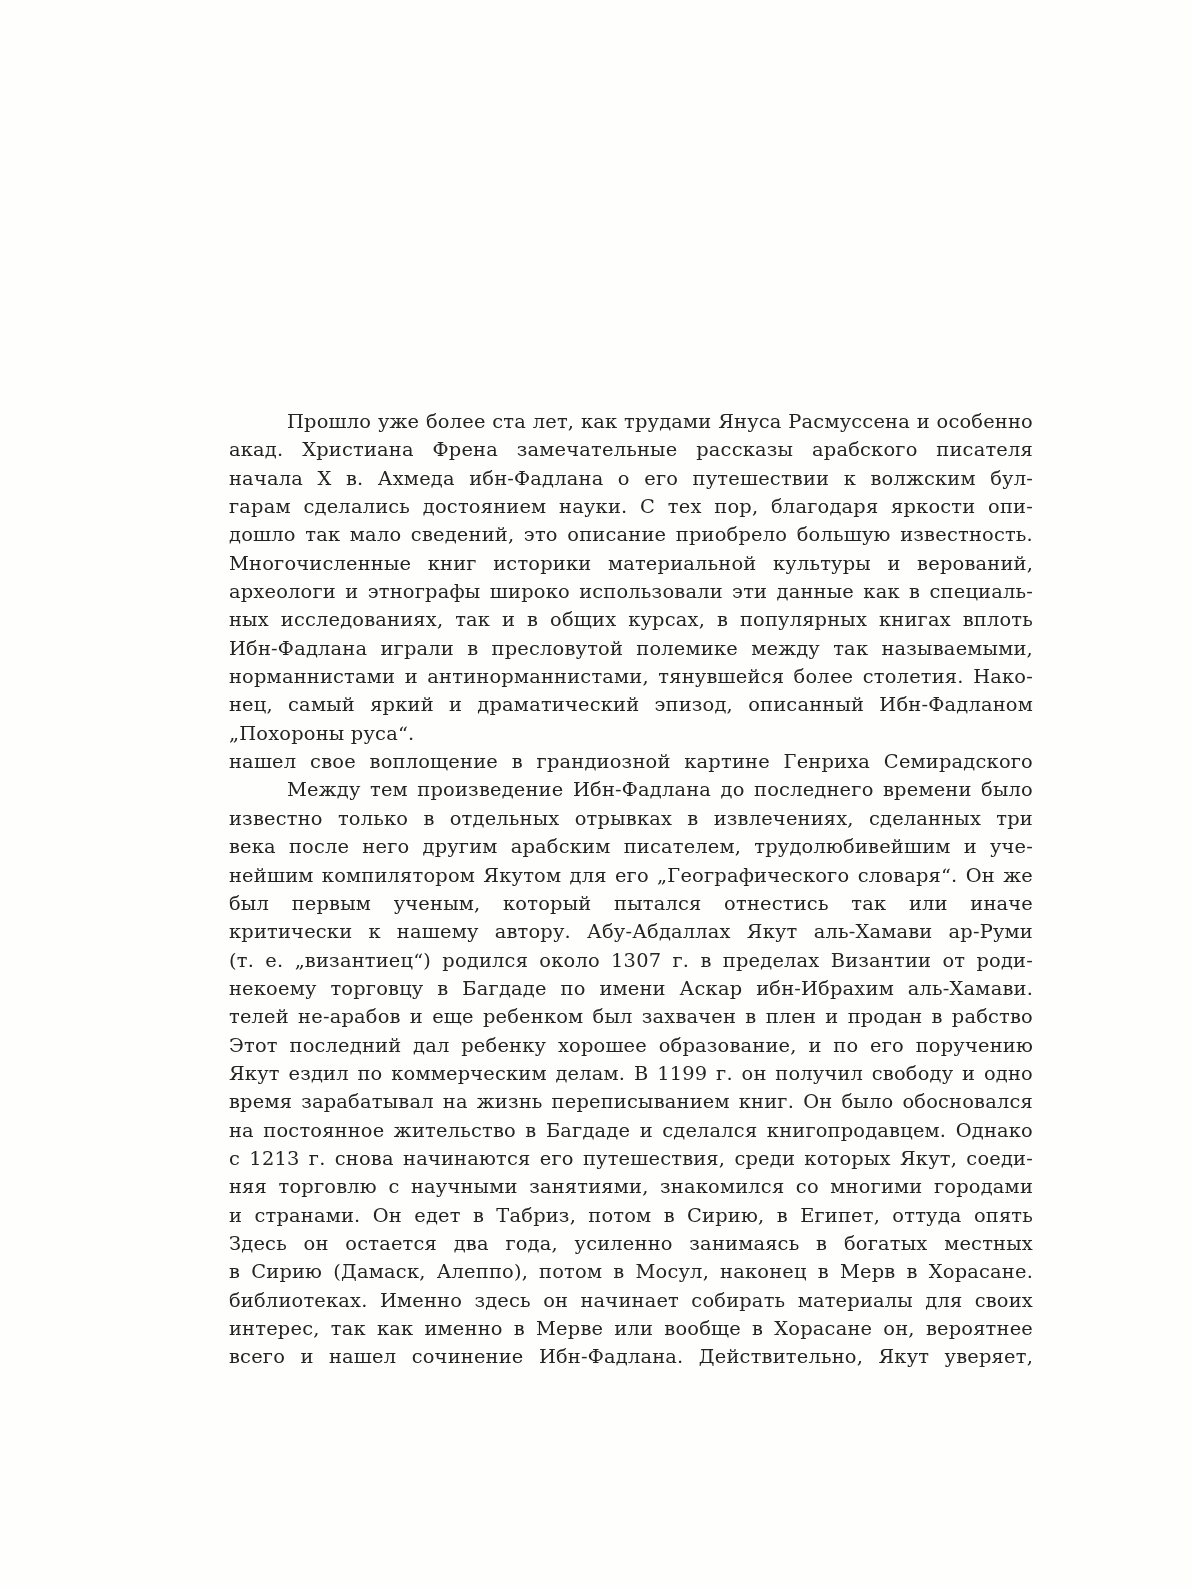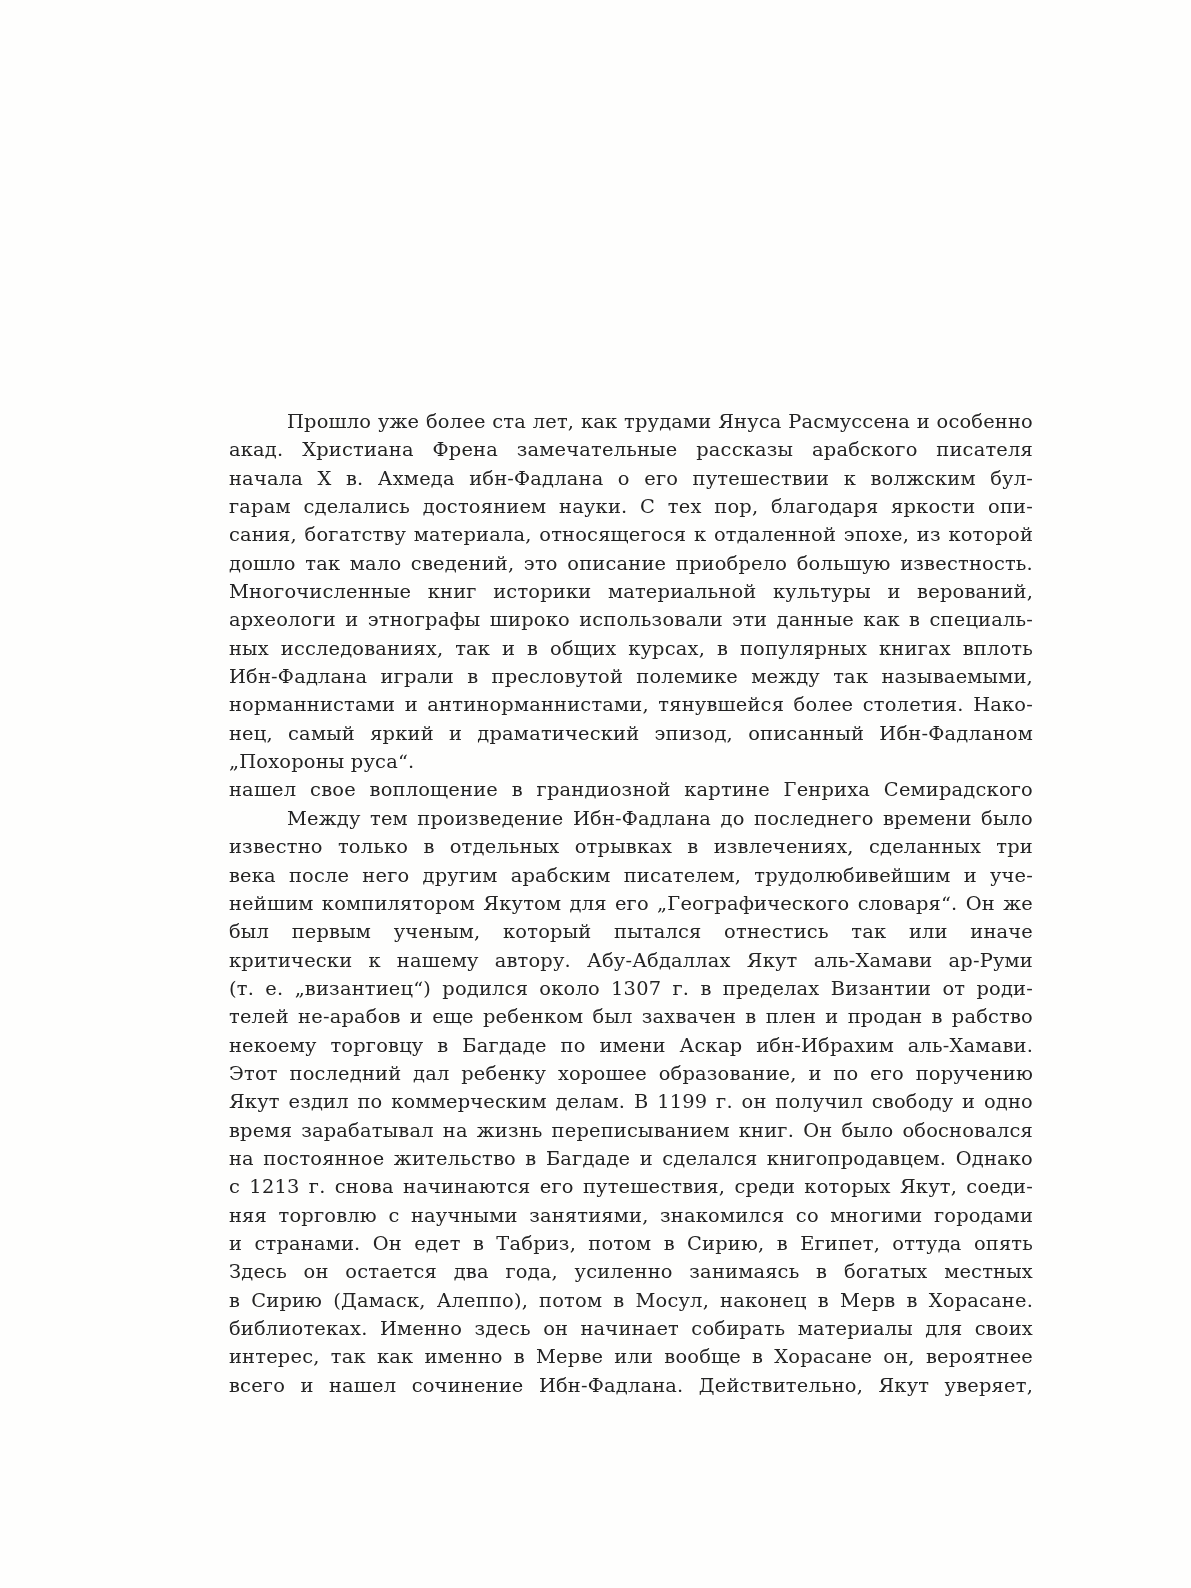--- a/index.html
+++ b/index.html
@@ -44,40 +44,39 @@
 </head>
 <body>
 
 <div class="page">
   <div class="textblock">
 
     <div class="line indent">Прошло уже более ста лет, как трудами Януса Расмуссена и особенно</div>
     <div class="line">акад. Христиана Френа замечательные рассказы арабского писателя</div>
     <div class="line">начала X в. Ахмеда ибн-Фадлана о его путешествии к волжским бул-</div>
     <div class="line">гарам сделались достоянием науки. С тех пор, благодаря яркости опи-</div>
-    <div class="line">сания, богатству материала, относящегося к отдаленной эпохе, из которой</div>
     <div class="line">дошло так мало сведений, это описание приобрело большую известность.</div>
     <div class="line">Многочисленные книг историки материальной культуры и верований,</div>
     <div class="line">археологи и этнографы широко использовали эти данные как в специаль-</div>
     <div class="line">ных исследованиях, так и в общих курсах, в популярных книгах вплоть</div>
     <div class="line">Ибн-Фадлана играли в пресловутой полемике между так называемыми,</div>
     <div class="line">норманнистами и антинорманнистами, тянувшейся более столетия. Нако-</div>
     <div class="line">нец, самый яркий и драматический эпизод, описанный Ибн-Фадланом</div>
     <div class="line endpara">„Похороны руса“.</div>
     <div class="line">нашел свое воплощение в грандиозной картине Генриха Семирадского</div>
 
     <div class="line indent">Между тем произведение Ибн-Фадлана до последнего времени было</div>
     <div class="line">известно только в отдельных отрывках в извлечениях, сделанных три</div>
     <div class="line">века после него другим арабским писателем, трудолюбивейшим и уче-</div>
     <div class="line">нейшим компилятором Якутом для его „Географического словаря“. Он же</div>
     <div class="line">был первым ученым, который пытался отнестись так или иначе</div>
     <div class="line">критически к нашему автору. Абу-Абдаллах Якут аль-Хамави ар-Руми</div>
     <div class="line">(т. е. „византиец“) родился около 1307 г. в пределах Византии от роди-</div>
+    <div class="line">некоему торговцу в Багдаде по имени Аскар ибн-Ибрахим аль-Хамави.</div>
     <div class="line">телей не-арабов и еще ребенком был захвачен в плен и продан в рабство</div>
-    <div class="line">некоему торговцу в Багдаде по имени Аскар ибн-Ибрахим аль-Хамави.</div>
     <div class="line">Этот последний дал ребенку хорошее образование, и по его поручению</div>
     <div class="line">Якут ездил по коммерческим делам. В 1199 г. он получил свободу и одно</div>
     <div class="line">время зарабатывал на жизнь переписыванием книг. Он было обосновался</div>
     <div class="line">на постоянное жительство в Багдаде и сделался книгопродавцем. Однако</div>
     <div class="line">с 1213 г. снова начинаются его путешествия, среди которых Якут, соеди-</div>
     <div class="line">няя торговлю с научными занятиями, знакомился со многими городами</div>
     <div class="line">и странами. Он едет в Табриз, потом в Сирию, в Египет, оттуда опять</div>
     <div class="line">Здесь он остается два года, усиленно занимаясь в богатых местных</div>
     <div class="line">в Сирию (Дамаск, Алеппо), потом в Мосул, наконец в Мерв в Хорасане.</div>
     <div class="line">библиотеках. Именно здесь он начинает собирать материалы для своих</div>

